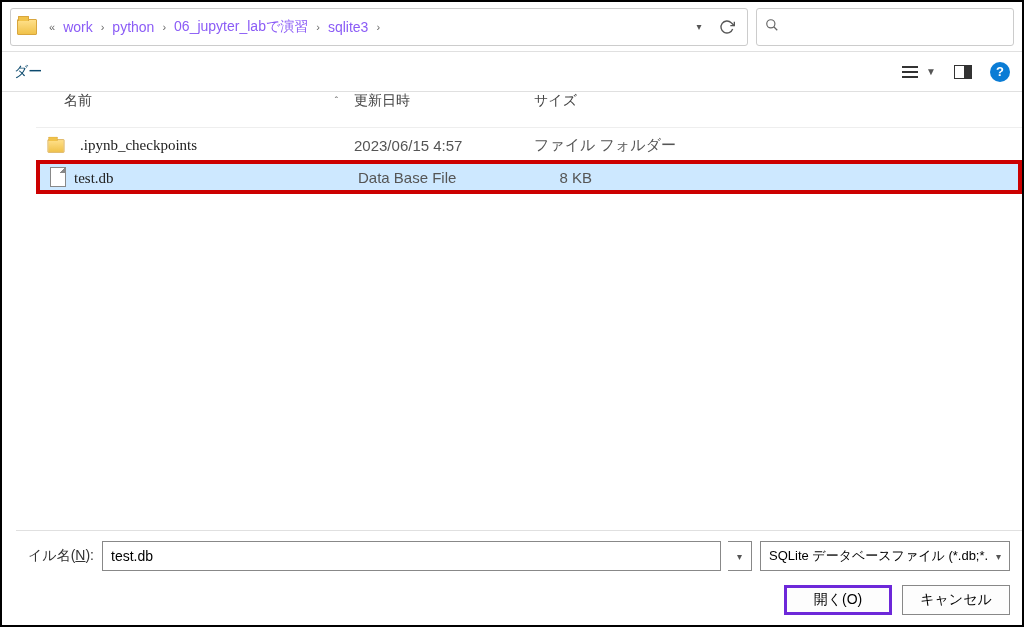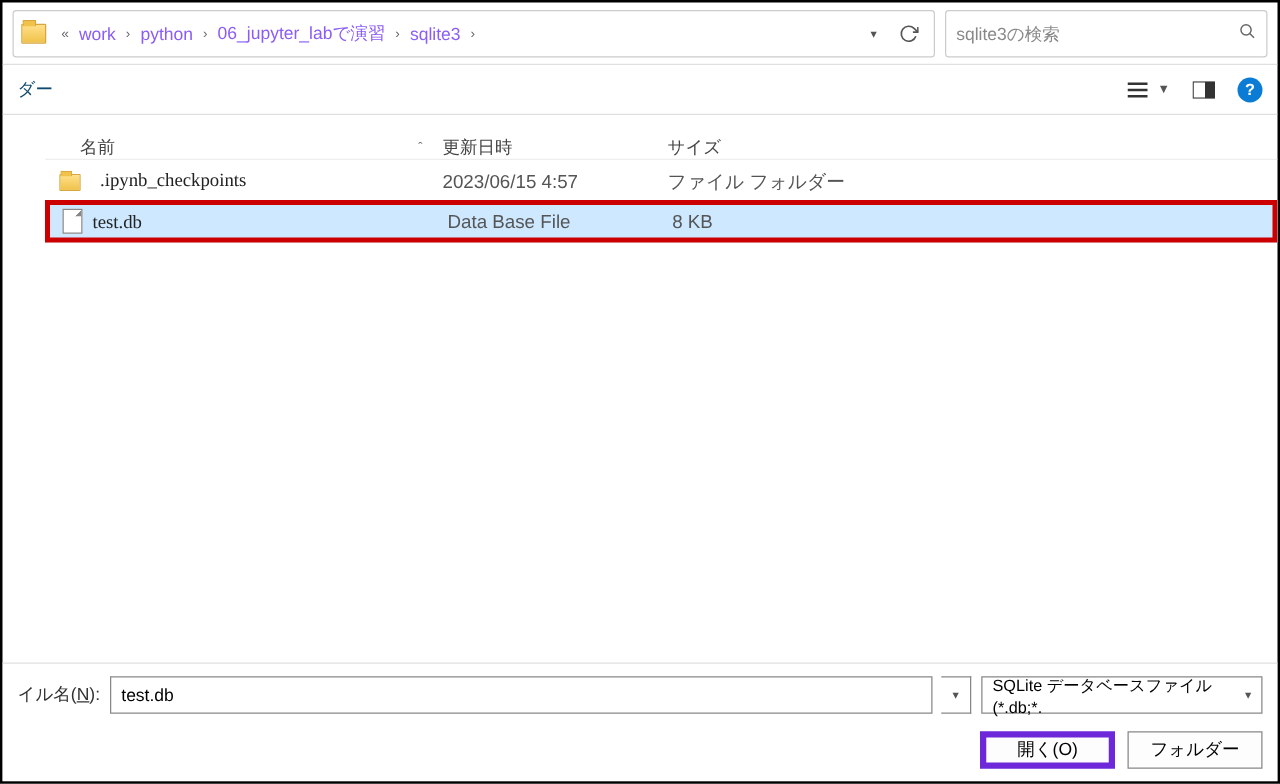--- a/index.html
+++ b/index.html
@@ -94,30 +94,30 @@
       font-size: 13px; font-weight: bold;
     }
     
     .file-area {
       position: relative;
       padding-left: 34px;
       height: 430px;
     }
     .file-header {
       display: flex;
-      align-items: flex-end;
+      align-items: flex-start;
       height: 36px;
       color: #444;
       font-size: 14px;
       border-bottom: 1px solid #eee;
     }
     .col-name { width: 318px; padding-left: 28px; display:flex; align-items:center; gap:6px;}
     .col-date { width: 180px; }
     .col-type { width: 158px; }
-    .col-size { width: 86px; text-align: center; padding-right: 10px;}
+    .col-size { width: 86px; text-align: right; padding-right: 10px;}
     .sort-arrow { font-size: 10px; color: #666; margin-left: auto; margin-right: 16px;}
     .file-row {
       display: flex; align-items: center;
       height: 34px;
       color: #555;
       font-size: 15px;
     }
     .file-row .col-name { color: #222; display: flex; align-items: flex-end; gap: 8px; padding-left: 10px; font-family: Liberation Serif, serif;}
     .file-row.highlighted {
       background: #cde8ff;
@@ -132,21 +132,21 @@
     }
     .file-icon-generic::before {
       content: "";
       position: absolute; top:0; right:0;
       width:5px; height:5px;
       background: linear-gradient(135deg, #fff 49%, #888 50%);
     }
     
     .bottom-area {
       position: absolute;
-      left: 0; right: 0; bottom: 0;
+      left: 14px; right: 0; bottom: 0;
       border-top: 1px solid #e0e0e0;
       padding: 10px 12px;
       background: #fff;
       margin-top: 22px;
     }
     .filename-row { display: flex; align-items: center; gap: 8px; }
     .filename-label { color: #333; font-size: 14px; white-space: nowrap;}
     .filename-label u { text-decoration: underline; }
     .filename-input {
       flex: 1; height: 30px;
@@ -157,21 +157,21 @@
     }
     .filename-drop {
       width: 24px; height: 30px;
       border: 1px solid #888; border-left: none;
       display: flex; align-items: center; justify-content: center;
       margin-left: -1px;
       font-size: 10px; color: #555; cursor: pointer;
       background: #fff;
     }
     .filetype-select {
-      width: 225px; height: 30px;
+      width: 250px; height: 30px;
       border: 1px solid #888;
       display: flex; align-items: center;
       padding: 0 8px;
       font-size: 13px;
       cursor: pointer;
       background: #fff;
       justify-content: space-between;
     }
     .button-row {
       display: flex; justify-content: flex-end;
@@ -179,21 +179,21 @@
     }
     .btn {
       min-width: 108px; height: 30px;
       border: 1px solid #888;
       background: #fdfdfd;
       font-size: 14px;
       cursor: pointer;
       font-family: inherit;
       display: inline-flex; align-items: center; justify-content: center;
     }
-    .btn.primary { border: 5px solid #6d28d9; }
+    .btn.primary { border: 3px solid #6d28d9; }
     .chev { font-size: 10px; color: #555;}
   </style>
 </head>
 <body>
 
 <div class="top-bar">
   <div class="address-bar">
     <span class="folder-icon-yellow"></span>
     <span class="crumb-sep">«</span>
     <span class="crumb">work</span>
@@ -209,21 +209,20 @@
         <span class="chev">▾</span>
       </span>
     <span class="addr-refresh">
       <svg width="16" height="16" viewBox="0 0 24 24" fill="none" stroke="#555" stroke-width="2">
           <path d="M23 4v6h-6"></path>
           <path d="M20.49 15a9 9 0 1 1-2.12-9.36L23 10"></path>
         </svg>
     </span>
   </div>
   <div class="search-box">
-    <input type="text" placeholder="sqlite3の検索" style="">
     <span class="search-icon">
       <svg width="14" height="14" viewBox="0 0 24 24" fill="none" stroke="#666" stroke-width="2">
           <circle cx="10" cy="10" r="7"></circle>
           <line x1="21" y1="21" x2="15" y2="15"></line>
         </svg>
     </span>
   </div>
 </div>
 
 <div class="toolbar-row">
@@ -288,15 +287,15 @@
       </span>
     <div class="filetype-select">
       <span>SQLite データベースファイル (*.db;*.</span>
       <span class="chev">▾</span>
     </div>
   </div>
   <div class="button-row">
     <span class="primary-wrap">
       <button class="btn primary">開く(O)</button>
     </span>
-    <button class="btn">フォルダー</button>
+    <button class="btn">キャンセル</button>
   </div>
 </div>
 
 </body></html>

